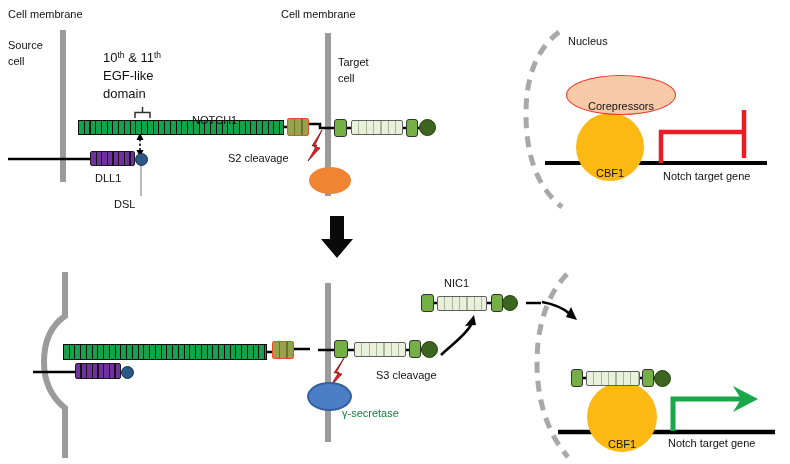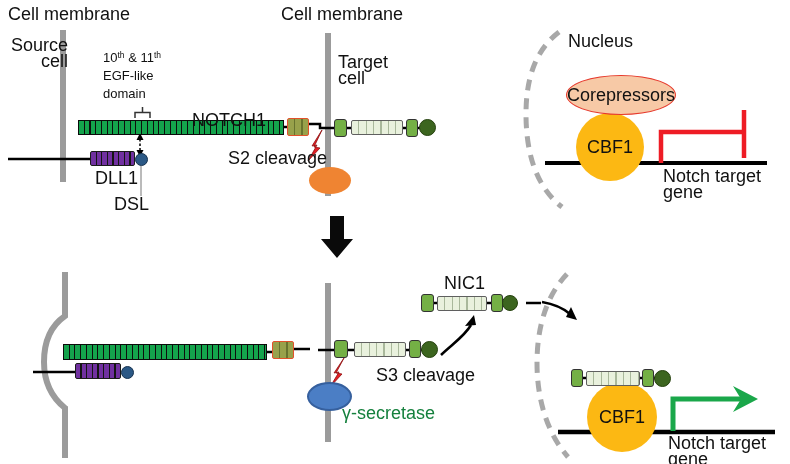--- a/index.html
+++ b/index.html
@@ -1,21 +1,21 @@
 <!DOCTYPE html>
 <html><head>
 <meta charset="utf-8">
 <style>
   html,body{margin:0;padding:0;background:#fff;}
   #stage{
     position:relative;width:790px;height:464px;background:#ffffff;overflow:hidden;
     font-family:"Liberation Sans", sans-serif;color:#111;
   }
-  .txt{position:absolute;font-size:18px;line-height:16px;white-space:pre-line;}
-  .ctr{display:flex;align-items:center;justify-content:center;}
+  .txt{position:absolute;font-size:11px;line-height:16px;white-space:pre-line;}
+  .ctr{display:flex;align-items:flex-end;justify-content:center;}
   svg{position:absolute;left:0;top:0;}
   
   .bar{position:absolute;box-sizing:border-box;}
   .notch-bar{background:repeating-linear-gradient(to right,#14a34c 0 4.6px,#0d0d0d 4.6px 5.75px);border:1px solid #0b0b0b;}
   .purple-bar{background:repeating-linear-gradient(to right,#7030a0 0 4.5px,#141414 4.5px 5.65px);border:1px solid #1a1a1a;border-radius:2px;}
   .olive-bar{background:repeating-linear-gradient(to right,#98a14b 0 6px,#68732f 6px 7.3px);border:1.5px solid #e2512a;border-radius:2px;}
   .pale-bar{background:repeating-linear-gradient(to right,#e9f1dd 0 6.2px,#a9b89b 6.2px 7.4px);border:1.5px solid #5f5f5f;border-radius:2px;}
   .lime-sq{position:absolute;background:#74b045;border:1.5px solid #333;border-radius:3px;box-sizing:border-box;}
   .dark-circ{position:absolute;background:#3c651f;border:1px solid #26420f;border-radius:50%;box-sizing:border-box;}
   .ell{position:absolute;border-radius:50%;box-sizing:border-box;}
@@ -108,21 +108,21 @@
   <div class="ell ctr" style="left:587px;top:382px;width:70px;height:70px;background:#fcb813">
     <span class="txt" style="position:static">CBF1</span>
   </div>
   <div class="lime-sq" style="left:571px;top:369px;width:12px;height:18px"></div>
   <div class="bar pale-bar" style="left:586px;top:371px;width:54px;height:15px"></div>
   <div class="lime-sq" style="left:642px;top:369px;width:12px;height:18px"></div>
   <div class="dark-circ" style="left:654px;top:370px;width:17px;height:17px"></div>
 
   <div class="txt" style="left:8px;top:6px">Cell membrane</div>
   <div class="txt" style="left:281px;top:6px">Cell membrane</div>
-  <div class="txt" style="left:8px;top:37px;width:60px;text-align:right">Source
+  <div class="txt" style="left:8px;top:37px;width:60px;">Source
 cell</div>
   <div class="txt" style="left:338px;top:54px">Target
 cell</div>
 
   <div class="txt" style="left:103px;top:46px;width:84px;text-align:left;font-size:13px;line-height:18px"><span>10</span><span style="font-size:8.5px;vertical-align:4px">th</span><span> &amp; 11</span><span style="font-size:8.5px;vertical-align:4px">th</span><br><span>EGF-like</span><br><span>domain</span></div>
 
   <div class="txt" style="left:192px;top:112px">NOTCH1</div>
   <div class="txt" style="left:95px;top:170px">DLL1</div>
   <div class="txt" style="left:114px;top:196px">DSL</div>
   <div class="txt" style="left:228px;top:150px">S2 cleavage</div>

